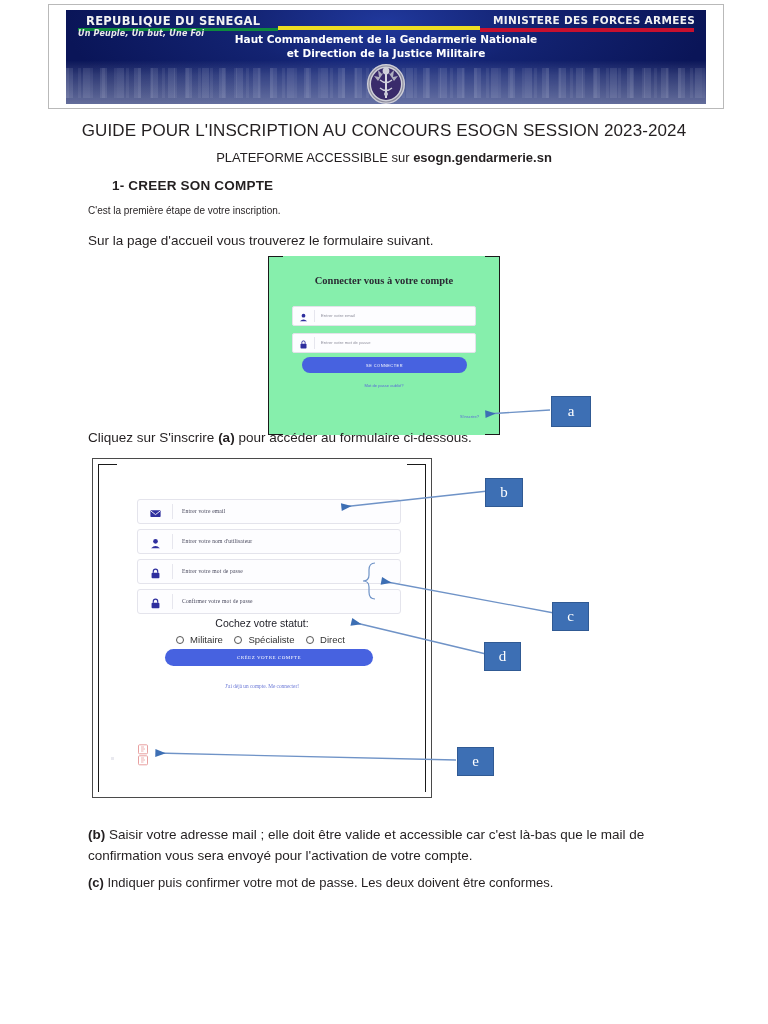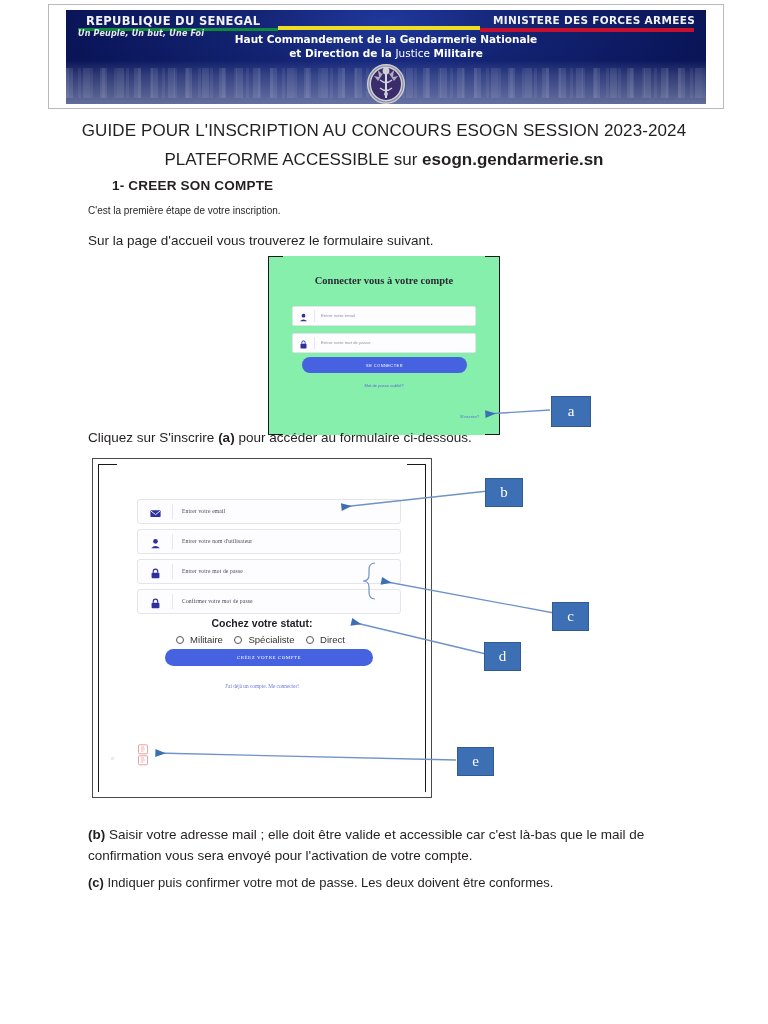--- a/index.html
+++ b/index.html
@@ -32,29 +32,29 @@
           margin-top:1px;letter-spacing:.2px;font-family:"DejaVu Sans",sans-serif;}
   .bar-green{position:absolute;left:12px;top:18px;width:200px;height:3px;background:#0d8a3e;z-index:3;}
   .bar-yellow{position:absolute;left:212px;top:16px;width:202px;height:4px;background:#eedd22;z-index:3;}
   .bar-red{position:absolute;left:414px;top:18px;width:214px;height:4px;background:#c8102e;z-index:3;}
   .ban-right{position:absolute;right:11px;top:4px;z-index:4;
           font-size:10.5px;font-weight:bold;color:#f2f2f2;letter-spacing:.3px;
           font-family:"DejaVu Sans",sans-serif;}
   .ban-center{position:absolute;left:0;right:0;top:22px;z-index:4;text-align:center;
           font-size:10.5px;font-weight:bold;color:#ffffff;line-height:14px;
           font-family:"DejaVu Sans",sans-serif;}
-  .ban-center .lw{font-weight:normal;margin-top:48px;}
+  .ban-center .lw{font-weight:bold;margin-top:48px;}
   
   .emblem{position:absolute;left:50%;top:40px;transform:translateX(-50%);
           width:52px;height:56px;z-index:5;}
 
   
   .doc-title{position:absolute;left:0;right:0;top:121px;text-align:center;
           font-size:17px;letter-spacing:.1px;}
-  .doc-sub{position:absolute;left:0;right:0;top:150px;text-align:center;font-size:17px;}
+  .doc-sub{position:absolute;left:0;right:0;top:150px;text-align:center;font-size:13px;}
   .doc-sub b{font-weight:bold;}
   .sec-head{position:absolute;left:112px;top:178px;font-size:13.5px;font-weight:bold;
           letter-spacing:.2px;}
   .p1{position:absolute;left:88px;top:205px;font-size:10px;}
   .p2{position:absolute;left:88px;top:233px;font-size:13.5px;}
   .p3{position:absolute;left:88px;top:430px;font-size:13.5px;}
   .p3 b{font-weight:bold;}
   .p4{position:absolute;left:88px;top:824px;width:590px;font-size:13.5px;line-height:21px;}
   .p4 b{font-weight:bold;}
   .p5{position:absolute;left:88px;top:872px;width:590px;font-size:13px;line-height:21px;}
@@ -99,21 +99,21 @@
           font-family:"Liberation Serif","DejaVu Serif",serif;
           font-weight:bold;font-size:13px;color:#2a2a33;}
   .fieldB{position:absolute;left:44px;width:264px;height:25px;
           border:1px solid #e4e4ec;background:#fdfdff;box-sizing:border-box;border-radius:3px;}
   .fieldB .sep{position:absolute;left:34px;top:4px;bottom:4px;width:1px;background:#e6e6ee;}
   .fieldB .ico{position:absolute;left:12px;top:8px;width:11px;height:11px;}
   .fieldB .ph{position:absolute;left:44px;top:8px;font-size:5.6px;color:#46465a;
           letter-spacing:.15px;white-space:nowrap;
           font-family:"Liberation Serif","DejaVu Serif",serif;}
   .statutLbl{position:absolute;left:0;right:0;top:158px;text-align:center;
-          font-size:10.5px;font-weight:bold;color:#1d1d26;}
+          font-size:10.5px;font-weight:normal;color:#1d1d26;}
   .radios{position:absolute;left:0;right:0;top:175px;text-align:center;
           font-size:9.5px;color:#333;}
   .radios span{margin:0 3px;}
   .radioDot{display:inline-block;width:6px;height:6px;border:1px solid #555;
           border-radius:50%;vertical-align:middle;margin-right:3px;}
   .btnB{position:absolute;left:72px;top:190px;width:208px;height:17px;border-radius:9px;
           background:#4762e0;color:#fff;font-size:5px;letter-spacing:.5px;
           display:flex;align-items:center;justify-content:center;
           font-family:"Liberation Serif","DejaVu Serif",serif;}
   .lnkB{position:absolute;left:0;right:0;top:224px;text-align:center;font-size:5.3px;

